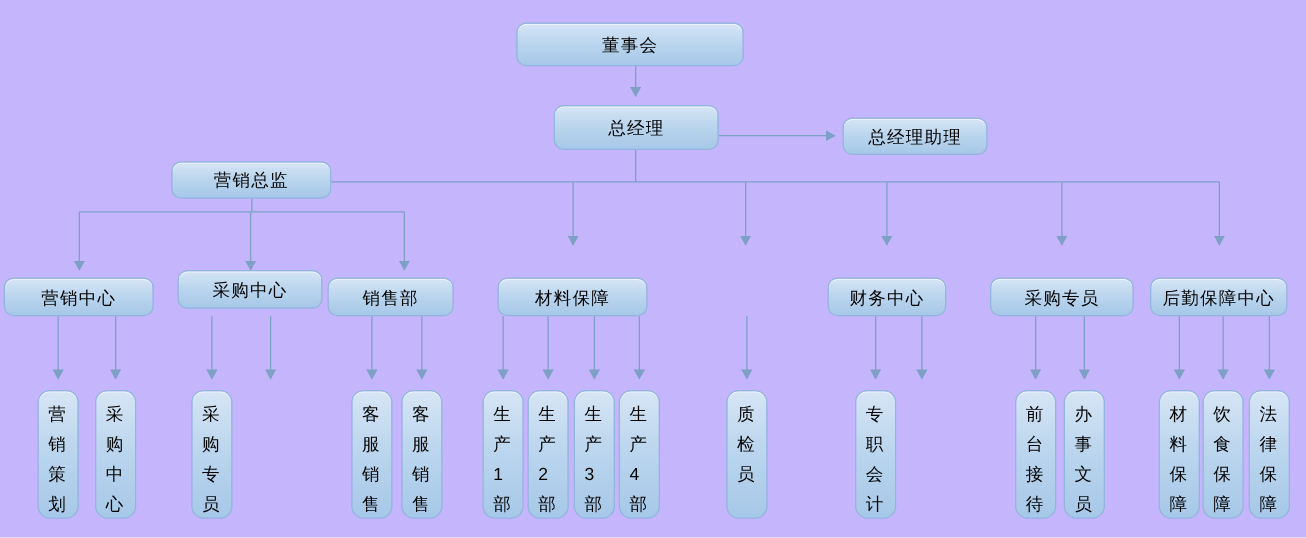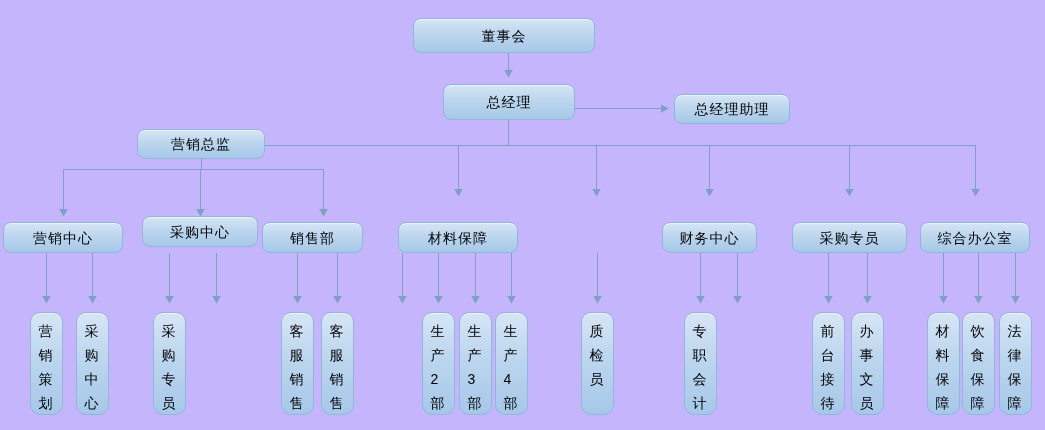--- a/index.html
+++ b/index.html
@@ -94,36 +94,39 @@
   <div class="node hnode" style="left:443px;top:84px;width:132px;height:36px">总经理</div>
   <div class="node hnode" style="left:137px;top:129px;width:128px;height:30px">营销总监</div>
   <div class="node hnode" style="left:674px;top:94px;width:116px;height:30px">总经理助理</div>
 
   <div class="node hnode" style="left:3px;top:222px;width:120px;height:31px">营销中心</div>
   <div class="node hnode" style="left:142px;top:216px;width:116px;height:31px">采购中心</div>
   <div class="node hnode" style="left:262px;top:222px;width:101px;height:31px">销售部</div>
   <div class="node hnode" style="left:398px;top:222px;width:120px;height:31px">材料保障</div>
   <div class="node hnode" style="left:662px;top:222px;width:95px;height:31px">财务中心</div>
   <div class="node hnode" style="left:792px;top:222px;width:115px;height:31px">采购专员</div>
-  <div class="node hnode" style="left:920px;top:222px;width:110px;height:31px">综合办公室</div>
+  <div class="node hnode" style="left:920px;top:222px;width:110px;height:31px">后勤保障中心</div>
 
   <div class="node vnode" style="left:30px">
       <span class="vtext">营销策划</span>
     </div>
   <div class="node vnode" style="left:76px">
       <span class="vtext">采购中心</span>
     </div>
   <div class="node vnode" style="left:153px">
       <span class="vtext">采购专员</span>
     </div>
   <div class="node vnode" style="left:281px">
       <span class="vtext">客服销售</span>
     </div>
   <div class="node vnode" style="left:321px">
       <span class="vtext">客服销售</span>
+    </div>
+  <div class="node vnode" style="left:386px">
+      <span class="vtext">生产1部</span>
     </div>
   <div class="node vnode" style="left:422px">
       <span class="vtext">生产2部</span>
     </div>
   <div class="node vnode" style="left:459px">
       <span class="vtext">生产3部</span>
     </div>
   <div class="node vnode" style="left:495px">
       <span class="vtext">生产4部</span>
     </div>

